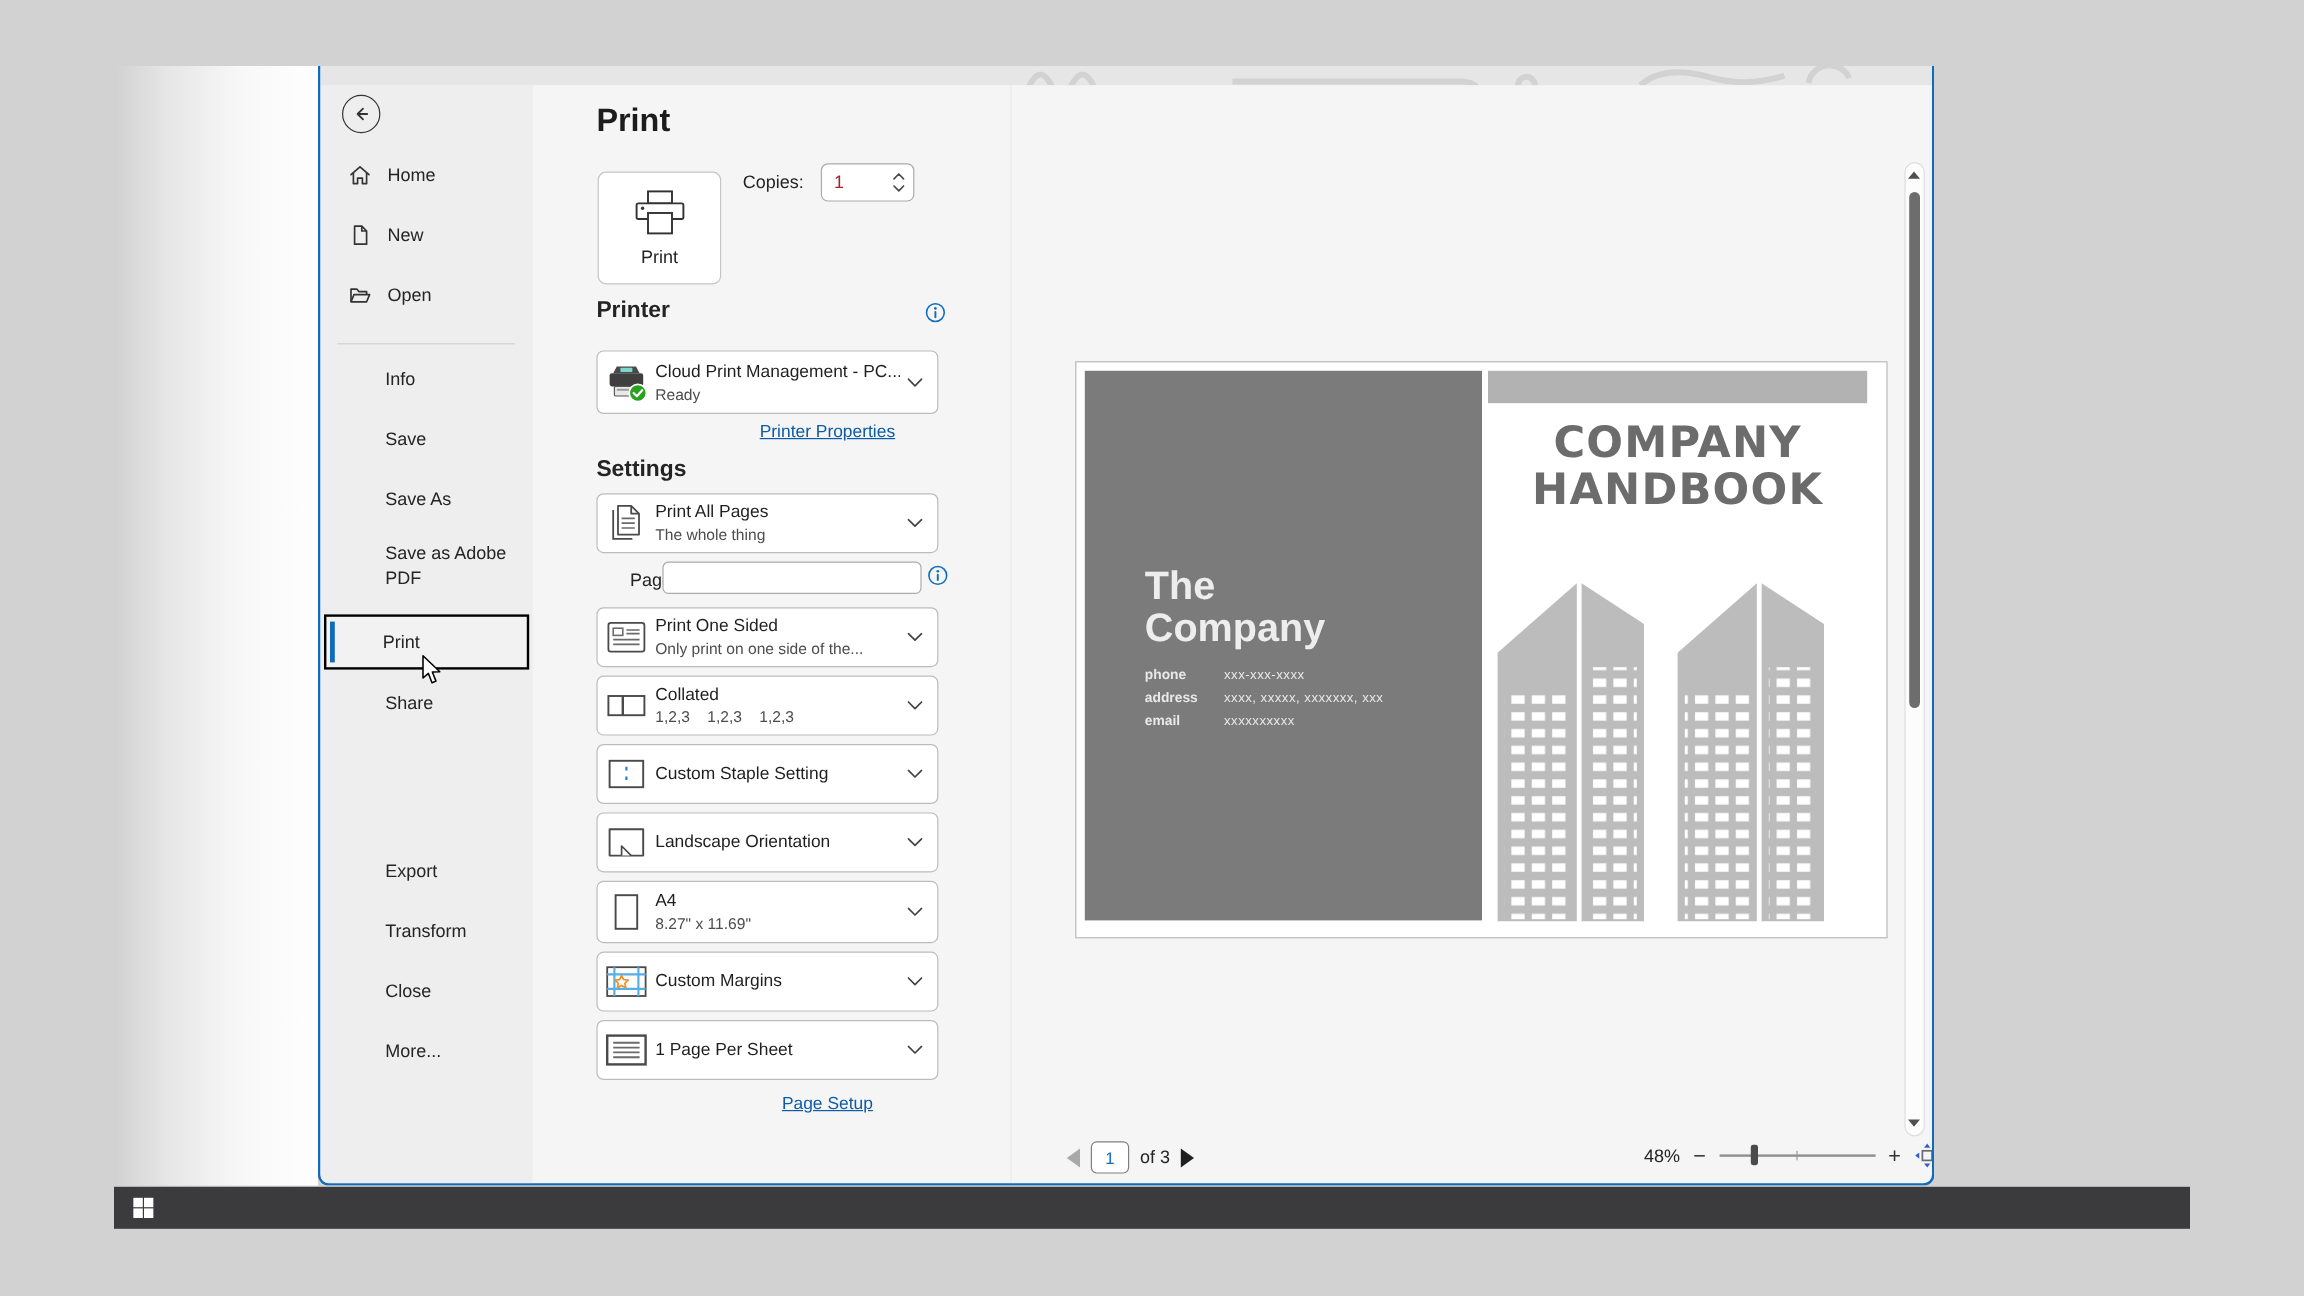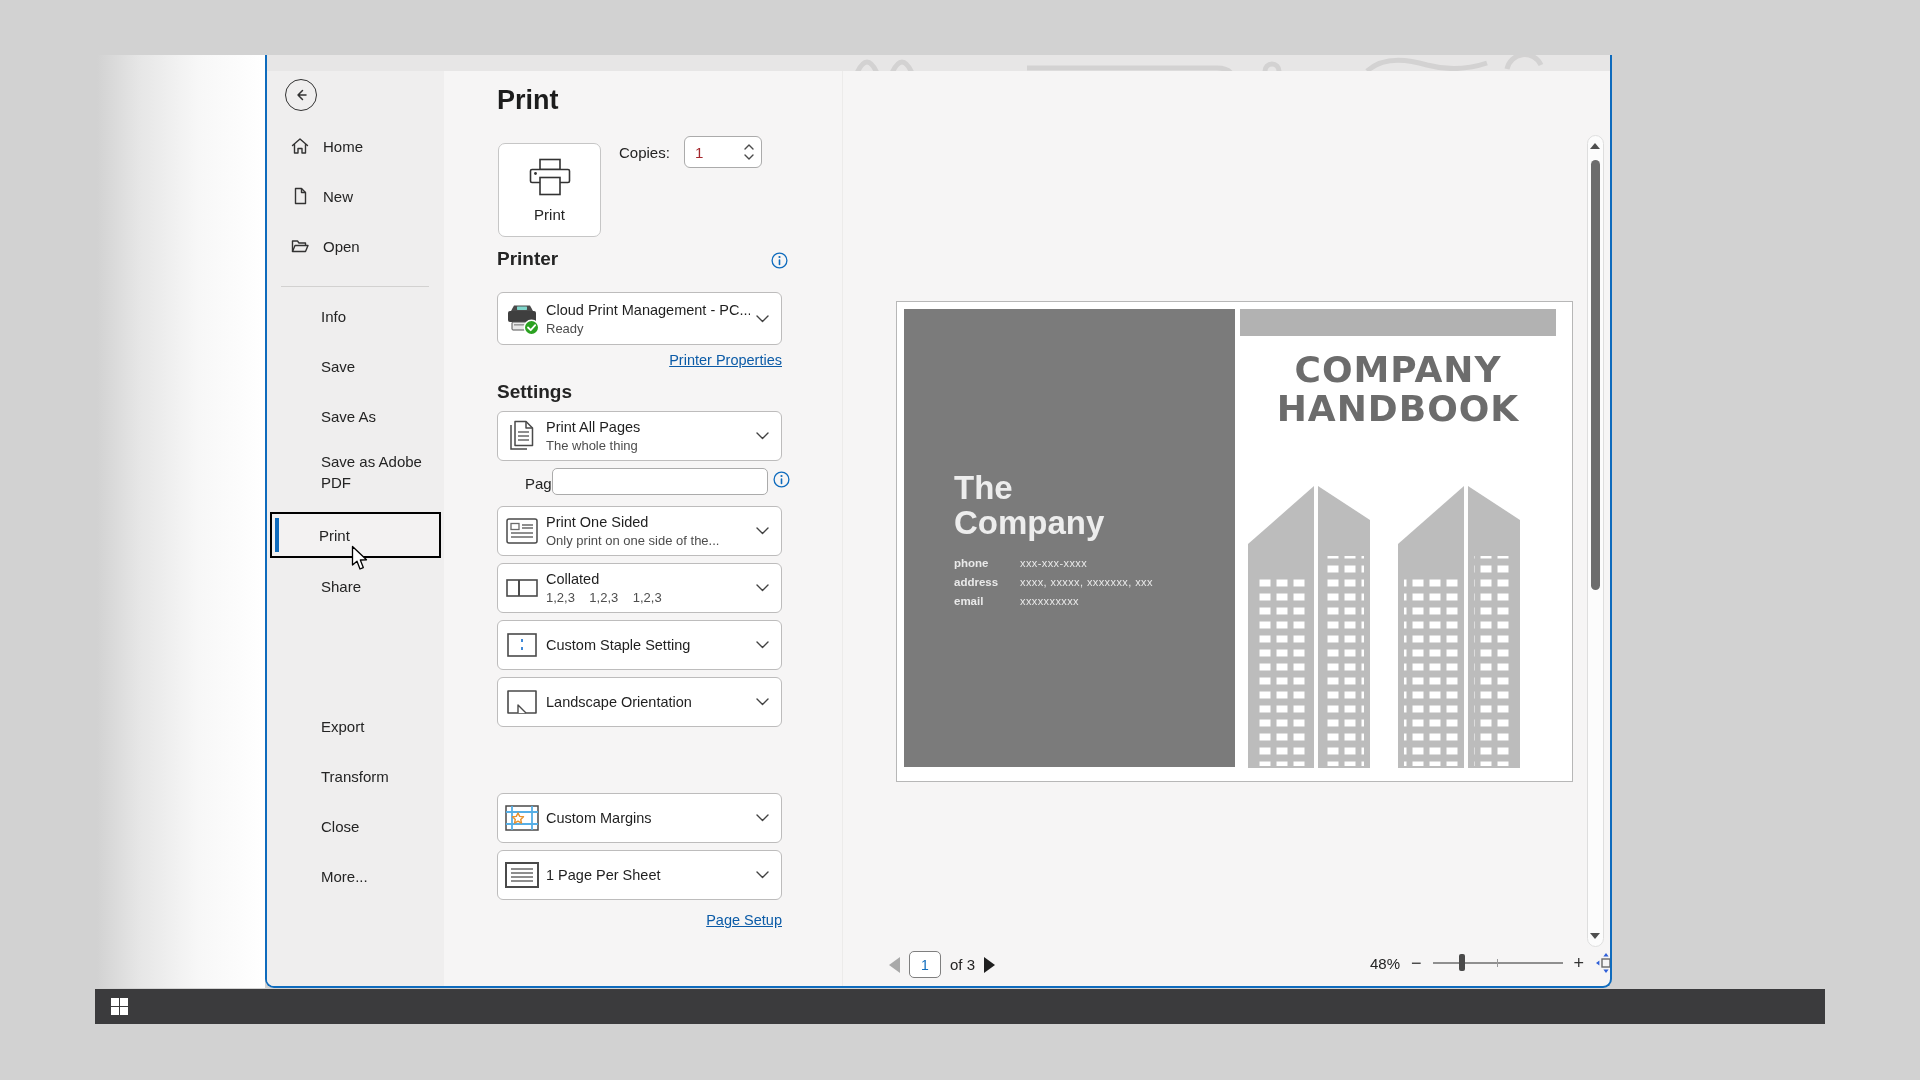--- a/index.html
+++ b/index.html
@@ -72,21 +72,21 @@
   .dd{
     position:absolute;left:230px;width:285px;height:50px;background:#fff;border:1px solid #bdbcbc;
     border-radius:6px;box-sizing:border-box;display:flex;align-items:center;cursor:pointer;
   }
   .dd-icon{width:48px;display:flex;justify-content:center;flex:none;}
   .dd-text{flex:1;min-width:0;}
   .dd-label{font-size:14.5px;color:#1f1f1f;white-space:nowrap;overflow:hidden;}
   .dd-sub{font-size:13px;color:#4d4d4d;white-space:pre;overflow:hidden;margin-top:3px;}
   .dd-chev{margin:0 12px 0 6px;flex:none;}
   .link{
-    position:absolute;left:330px;width:185px;text-align:right;font-size:14.5px;color:#0b5ba7;
+    position:absolute;left:330px;width:185px;text-align:center;font-size:14.5px;color:#0b5ba7;
     text-decoration:underline;cursor:pointer;
   }
   .pages-label{position:absolute;left:230px;top:420px;font-size:15px;color:#242424;margin-left:28px;}
   .pages-input{
     position:absolute;left:285px;top:413px;width:216px;height:27px;background:#fff;
     border:1px solid #ababab;border-radius:5px;box-sizing:border-box;font-size:14px;
     padding:0 8px;outline:none;font-family:inherit;color:#242424;
   }
   
   .page{
@@ -370,20 +370,34 @@
       </svg>
     </div>
     <div class="dd-text">
       <div class="dd-label">Landscape Orientation</div>
     </div>
     <svg class="dd-chev" width="13" height="8" viewBox="0 0 13 8">
       <path d="M1 1 L6.5 6.5 L12 1" stroke="#424242" stroke-width="1.4" fill="none" stroke-linecap="round" stroke-linejoin="round"></path>
     </svg>
   </div>
 
+  <div class="dd" style="top:679px;height:52px">
+    <div class="dd-icon">
+      <svg width="24" height="32" viewBox="0 0 24 32">
+        <rect x="3" y="2" width="18" height="28" fill="#fff" stroke="#4a4a4a" stroke-width="1.6"></rect>
+      </svg>
+    </div>
+    <div class="dd-text">
+      <div class="dd-label">A4</div>
+      <div class="dd-sub">8.27" x 11.69"</div>
+    </div>
+    <svg class="dd-chev" width="13" height="8" viewBox="0 0 13 8">
+      <path d="M1 1 L6.5 6.5 L12 1" stroke="#424242" stroke-width="1.4" fill="none" stroke-linecap="round" stroke-linejoin="round"></path>
+    </svg>
+  </div>
 
   <div class="dd" style="top:738px">
     <div class="dd-icon">
       <svg width="36" height="28" viewBox="0 0 36 28">
         <rect x="2" y="2" width="32" height="24" fill="#fff" stroke="#4a4a4a" stroke-width="1.5"></rect>
         <path d="M8 2 V26 M28 2 V26 M2 8 H34 M2 20 H34" stroke="#55aee6" stroke-width="1.8"></path>
         <path d="M14 9 l1.7 3.4 3.8.4-2.8 2.6.8 3.7-3.5-1.9-3.5 1.9.8-3.7-2.8-2.6 3.8-.4z" fill="#fff" stroke="#e8912d" stroke-width="1.4" stroke-linejoin="round"></path>
       </svg>
     </div>
     <div class="dd-text">

